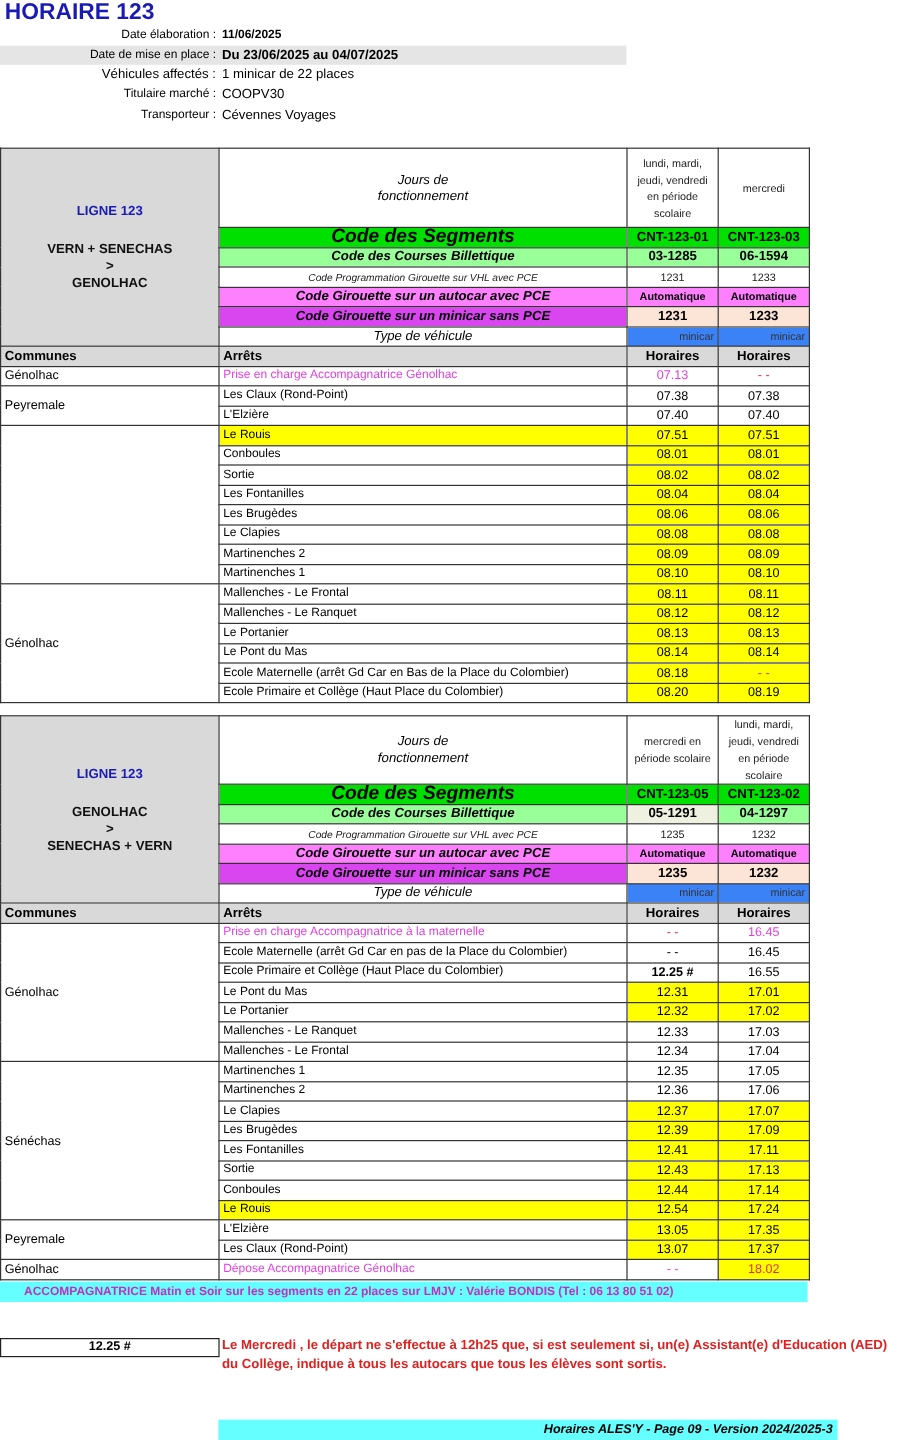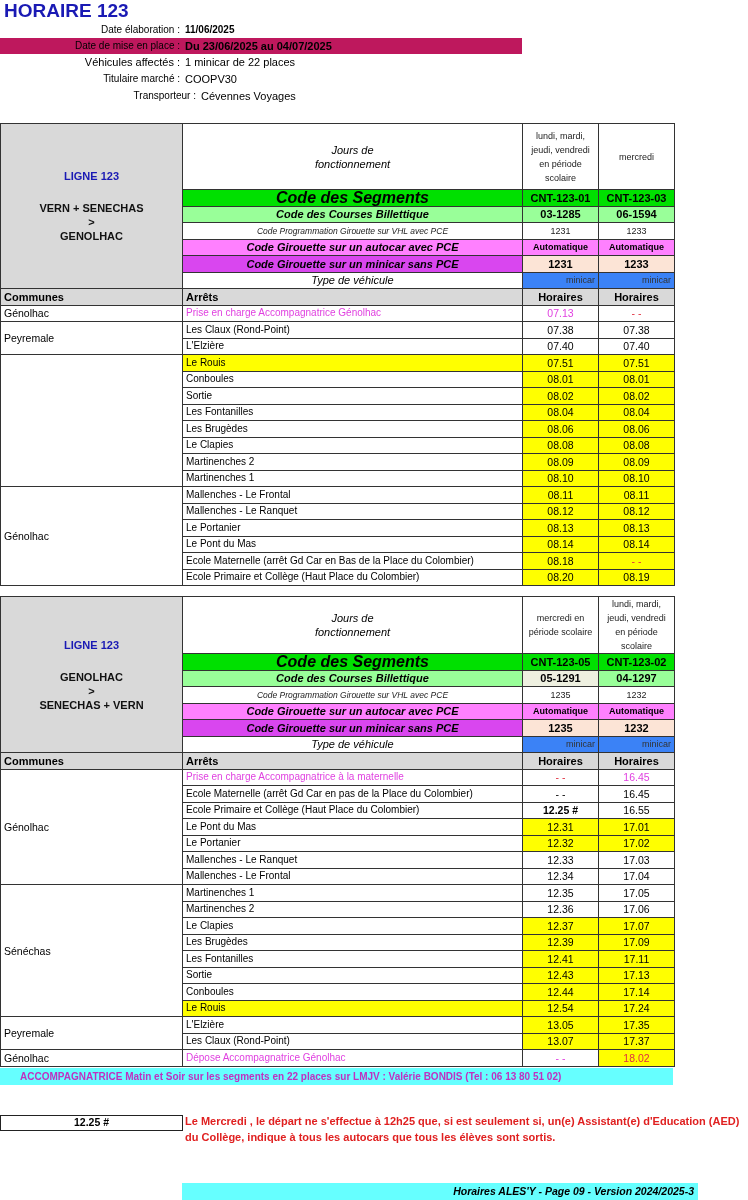--- a/index.html
+++ b/index.html
@@ -1,21 +1,21 @@
 <!DOCTYPE html>
 <html><head>
 <meta charset="utf-8">
 <style>
   * { box-sizing: border-box; margin: 0; padding: 0; }
   body { width: 748px; height: 1200px; background: #fff; font-family: "Liberation Sans", sans-serif; color: #000; position: relative; overflow: hidden; }
   .title { position: absolute; left: 4px; top: 0px; font-size: 19px; font-weight: bold; color: #1a1ab4; }
   .meta { position: absolute; left: 0; width: 522px; height: 16px; font-size: 11px; line-height: 16px; }
   .meta .lbl { position: absolute; right: 342px; text-align: right; white-space: nowrap; }
   .meta .val { position: absolute; left: 185px; white-space: nowrap; }
-  .meta.hl { background: #be185d; }
+  .meta.hl { background: #e5e5e5; }
   .meta.small { font-size: 10px; }
   .bold { font-weight: bold; }
 
   table.sched { position: absolute; left: 0; width: 674px; border-collapse: collapse; table-layout: fixed; font-size: 10.5px; }
   table.sched td { border: 1px solid #333; padding: 0 3px; height: 16.5px; line-height: 14px; overflow: hidden; white-space: nowrap; }
   table.sched col.c1 { width: 182px; }
   table.sched col.c2 { width: 340px; }
   table.sched col.c3 { width: 76px; }
   table.sched col.c4 { width: 76px; }
   td.ligne { background: #d9d9d9; text-align: center; vertical-align: middle; white-space: normal !important; font-weight: bold; font-size: 11px; line-height: 14px; }
@@ -65,21 +65,21 @@
   <span class="val bold">Du 23/06/2025 au 04/07/2025</span>
 </div>
 <div class="meta" style="top:54px;">
   <span class="lbl">Véhicules affectés :</span>
   <span class="val">1 minicar de 22 places</span>
 </div>
 <div class="meta" style="top:71px;">
   <span class="lbl" style="font-size:10px;">Titulaire marché :</span>
   <span class="val">COOPV30</span>
 </div>
-<div class="meta" style="top:88px;margin-left:16px;">
+<div class="meta" style="top:88px;">
   <span class="lbl" style="font-size:10px;">Transporteur :</span>
   <span class="val">Cévennes Voyages</span>
 </div>
 
 <table class="sched" style="top:123px;">
   <colgroup>
       <col class="c1">
       <col class="c2">
       <col class="c3">
       <col class="c4">

